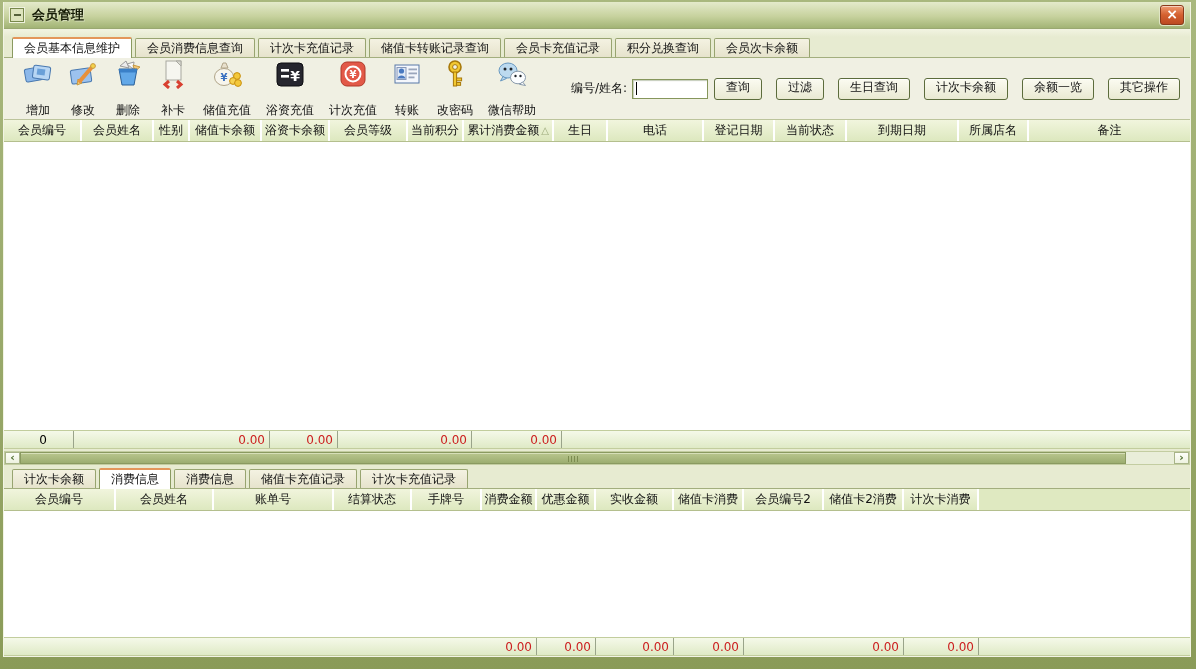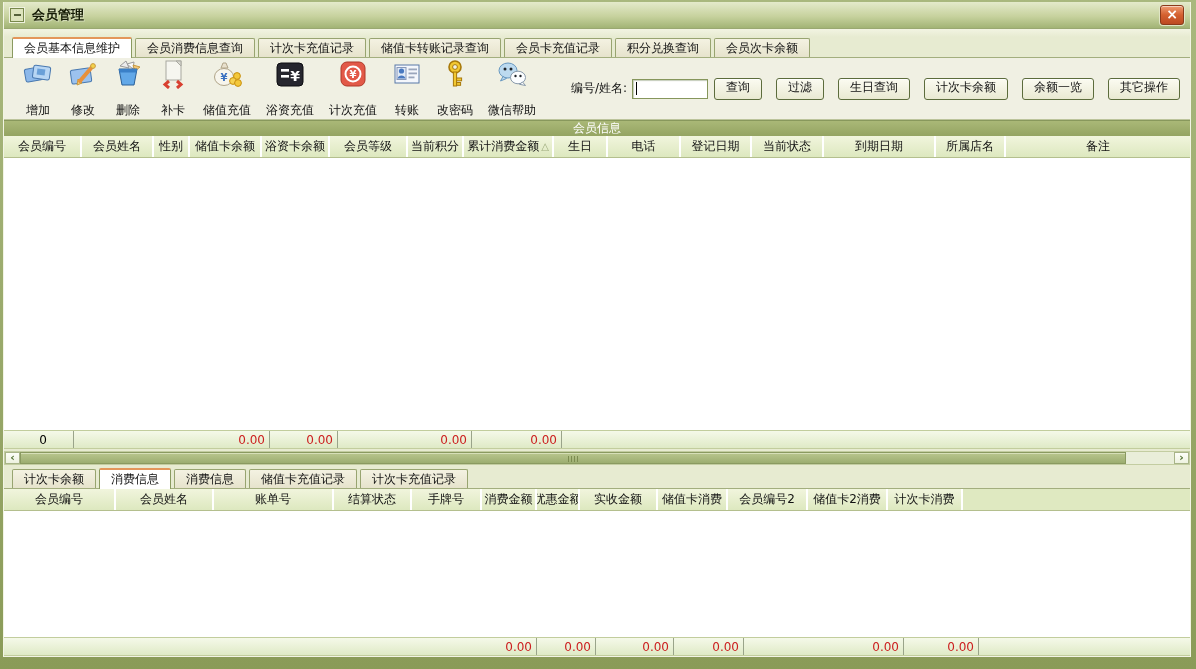--- a/index.html
+++ b/index.html
@@ -230,36 +230,35 @@
         </div>
         <div class="pushbtn first">查询</div>
         <div class="pushbtn">过滤</div>
         <div class="pushbtn">生日查询</div>
         <div class="pushbtn">计次卡余额</div>
         <div class="pushbtn">余额一览</div>
         <div class="pushbtn">其它操作</div>
       </div>
     </div>
 
-    <div class="band">会员信息</div>
 
     <div class="ghead">
       <div class="gh" style="width:78px">会员编号</div>
       <div class="gh" style="width:72px">会员姓名</div>
       <div class="gh" style="width:36px">性别</div>
       <div class="gh" style="width:72px">储值卡余额</div>
       <div class="gh" style="width:68px">浴资卡余额</div>
       <div class="gh" style="width:78px">会员等级</div>
       <div class="gh" style="width:56px">当前积分</div>
       <div class="gh" style="width:90px">
         <span>累计消费金额</span>
         <span class="sortglyph">△</span>
       </div>
       <div class="gh" style="width:54px">生日</div>
-      <div class="gh" style="width:73px">电话</div>
+      <div class="gh" style="width:96px">电话</div>
       <div class="gh" style="width:71px">登记日期</div>
       <div class="gh" style="width:72px">当前状态</div>
       <div class="gh" style="width:112px">到期日期</div>
       <div class="gh" style="width:70px">所属店名</div>
       <div class="gh last">备注</div>
     </div>
 
     <div class="gbody top"></div>
 
     <div class="gfoot">
@@ -288,21 +287,21 @@
       <div class="tab">计次卡充值记录</div>
     </div>
 
     <div class="ghead">
       <div class="gh" style="width:112px">会员编号</div>
       <div class="gh" style="width:98px">会员姓名</div>
       <div class="gh" style="width:120px">账单号</div>
       <div class="gh" style="width:78px">结算状态</div>
       <div class="gh" style="width:70px">手牌号</div>
       <div class="gh" style="width:55px">消费金额</div>
-      <div class="gh" style="width:43px">优惠金额</div>
+      <div class="gh" style="width:59px">优惠金额</div>
       <div class="gh" style="width:78px">实收金额</div>
       <div class="gh" style="width:70px">储值卡消费</div>
       <div class="gh" style="width:80px">会员编号2</div>
       <div class="gh" style="width:80px">储值卡2消费</div>
       <div class="gh" style="width:75px">计次卡消费</div>
     </div>
 
     <div class="gbody bottom"></div>
 
     <div class="gfoot">

